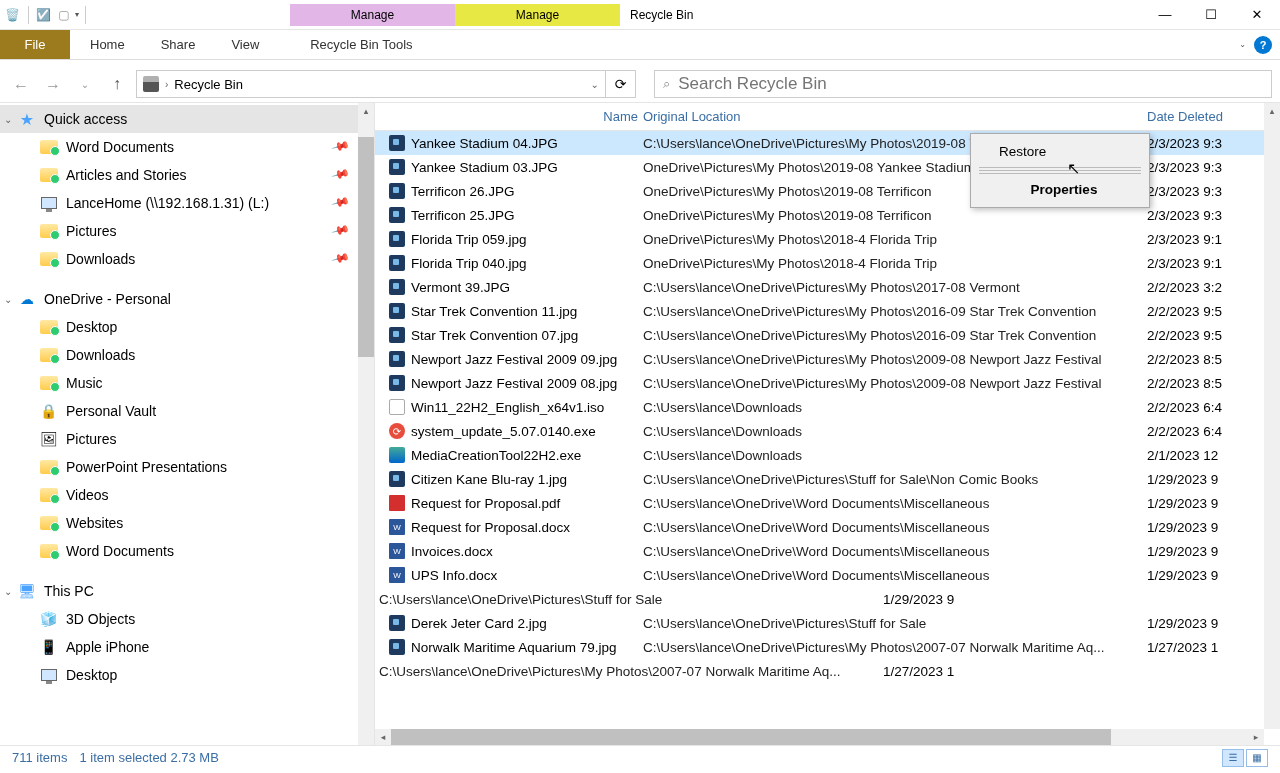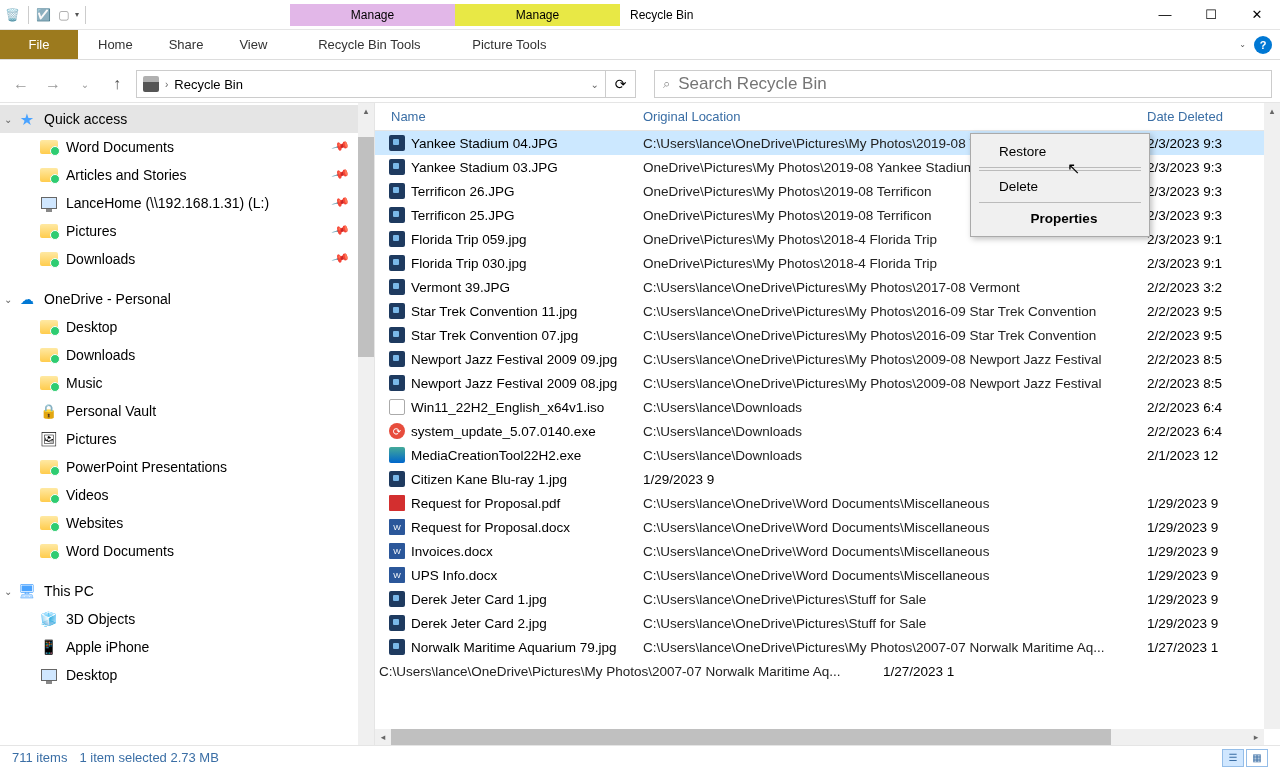--- a/index.html
+++ b/index.html
@@ -12,21 +12,21 @@
 .qat-chev { font-size: 8px; color: #555; }
 .ribbon-context { display: flex; margin-left: 200px; }
 .context-tab { width: 165px; height: 22px; display: flex; align-items: center; justify-content: center; font-size: 12px; margin-top: 0; }
 .context-purple { background: #e2b7e8; }
 .context-yellow { background: #e8e845; }
 .window-title { margin-left: 10px; font-size: 12px; }
 .window-controls { margin-left: auto; display: flex; }
 .window-btn { width: 46px; height: 30px; display: flex; align-items: center; justify-content: center; font-size: 13px; }
 
 .ribbon-tabs { height: 30px; display: flex; align-items: stretch; border-bottom: 1px solid #ddd; }
-.file-tab { width: 78px; background: #9c7a1e; color: #fff; display: flex; align-items: center; justify-content: center; font-size: 13px; margin-right: 2px; }
+.file-tab { width: 70px; background: #9c7a1e; color: #fff; display: flex; align-items: center; justify-content: center; font-size: 13px; margin-right: 2px; }
 .ribbon-tab { padding: 0 18px; display: flex; align-items: center; font-size: 13px; color: #333; }
 .ribbon-tab.context-bottom { width: 140px; justify-content: center; padding: 0; }
 .ribbon-right { margin-left: auto; display: flex; align-items: center; padding-right: 8px; gap: 8px; }
 .help-icon { width: 18px; height: 18px; border-radius: 50%; background: #0078d4; color: #fff; display: flex; align-items: center; justify-content: center; font-size: 11px; font-weight: bold; }
 
 .nav-bar { height: 36px; display: flex; align-items: center; padding: 4px 8px; gap: 6px; margin-top: 6px; }
 .nav-arrow { width: 26px; height: 26px; display: flex; align-items: center; justify-content: center; font-size: 16px; color: #999; }
 .nav-arrow.up { color: #555; }
 .address-bar { flex: 0 0 470px; height: 28px; border: 1px solid #ccc; display: flex; align-items: center; padding: 0 6px; gap: 6px; font-size: 13px; }
 .addr-icon { width: 16px; height: 16px; background: linear-gradient(#b0b0b0 40%, #555 40%); border-radius: 2px; }
@@ -53,21 +53,21 @@
 .star-icon { color: #4aa3ff; font-size: 16px; }
 .onedrive-icon { color: #0078d4; font-size: 14px; }
 .pc-icon { color: #4aa3ff; font-size: 14px; }
 .chev { position: absolute; left: 4px; font-size: 10px; color: #666; }
 .tree-item.root .chev { left: 4px; }
 .monitor-ico { width: 16px; height: 12px; border: 1px solid #666; background: #d0e7ff; position: relative; }
 .monitor-ico::after { content: ""; position: absolute; bottom: -4px; left: 4px; width: 6px; height: 3px; background: #888; }
 
 .file-pane { flex: 1; position: relative; overflow: hidden; }
 .columns-header { height: 28px; display: flex; align-items: center; border-bottom: 1px solid #e5e5e5; font-size: 13px; color: #3a6ea5; }
-.col-name { width: 264px; padding-left: 16px; border-right: 1px solid transparent; }
+.col-name { width: 264px; padding-left: 16px; border-right: 1px solid transparent; text-align: right; }
 .col-orig { width: 504px; padding-left: 4px; }
 .col-date { flex: 1; padding-left: 4px; }
 .file-list { overflow: hidden; }
 .file-row { height: 24px; display: flex; align-items: center; font-size: 13.5px; }
 .file-row.selected { background: #cce8ff; }
 .row-name { width: 264px; padding-left: 14px; display: flex; align-items: center; gap: 6px; white-space: nowrap; overflow: hidden; }
 .row-orig { width: 504px; padding-left: 4px; color: #222; white-space: nowrap; overflow: hidden; }
 .row-date { flex: 1; padding-left: 4px; white-space: nowrap; overflow: hidden; }
 .file-ico { width: 16px; height: 16px; flex-shrink: 0; display: flex; align-items: center; justify-content: center; font-size: 12px; }
 .ico-img { background: #1e3a5f; border-radius: 2px; position: relative; }
@@ -119,21 +119,20 @@
     <div class="window-btn">✕</div>
   </div>
 </div>
 
 <div class="ribbon-tabs">
   <div class="file-tab">File</div>
   <div class="ribbon-tab">Home</div>
   <div class="ribbon-tab">Share</div>
   <div class="ribbon-tab">View</div>
   <div class="ribbon-tab context-bottom" style="margin-left:14px">Recycle Bin Tools</div>
-  <div class="ribbon-tab context-bottom">Picture Tools</div>
   <div class="ribbon-right">
     <span class="qat-chev">⌄</span>
     <div class="help-icon">?</div>
   </div>
 </div>
 
 <div class="nav-bar">
   <div class="nav-arrow">←</div>
   <div class="nav-arrow">→</div>
   <div class="nav-arrow" style="font-size:10px">⌄</div>
@@ -325,21 +324,21 @@
           <div class="row-name">
             <div class="file-ico ico-img"></div>
             <span>Florida Trip 059.jpg</span>
           </div>
           <div class="row-orig">OneDrive\Pictures\My Photos\2018-4 Florida Trip</div>
           <div class="row-date">2/3/2023 9:1</div>
         </div>
         <div class="file-row">
           <div class="row-name">
             <div class="file-ico ico-img"></div>
-            <span>Florida Trip 030.jpg</span>
+            <span>Florida Trip 040.jpg</span>
           </div>
           <div class="row-orig">OneDrive\Pictures\My Photos\2018-4 Florida Trip</div>
           <div class="row-date">2/3/2023 9:1</div>
         </div>
         <div class="file-row">
           <div class="row-name">
             <div class="file-ico ico-img"></div>
             <span>Vermont 39.JPG</span>
           </div>
           <div class="row-orig">C:\Users\lance\OneDrive\Pictures\My Photos\2017-08 Vermont</div>
@@ -399,20 +398,21 @@
             <span>MediaCreationTool22H2.exe</span>
           </div>
           <div class="row-orig">C:\Users\lance\Downloads</div>
           <div class="row-date">2/1/2023 12</div>
         </div>
         <div class="file-row">
           <div class="row-name">
             <div class="file-ico ico-img"></div>
             <span>Citizen Kane Blu-ray 1.jpg</span>
           </div>
+          <div class="row-orig">C:\Users\lance\OneDrive\Pictures\Stuff for Sale\Non Comic Books</div>
           <div class="row-date">1/29/2023 9</div>
         </div>
         <div class="file-row">
           <div class="row-name">
             <div class="file-ico ico-pdf"></div>
             <span>Request for Proposal.pdf</span>
           </div>
           <div class="row-orig">C:\Users\lance\OneDrive\Word Documents\Miscellaneous</div>
           <div class="row-date">1/29/2023 9</div>
         </div>
@@ -434,24 +434,20 @@
         </div>
         <div class="file-row">
           <div class="row-name">
             <div class="file-ico ico-doc">W</div>
             <span>UPS Info.docx</span>
           </div>
           <div class="row-orig">C:\Users\lance\OneDrive\Word Documents\Miscellaneous</div>
           <div class="row-date">1/29/2023 9</div>
         </div>
         <div class="file-row">
-          <div class="row-name">
-            <div class="file-ico ico-img"></div>
-            <span>Derek Jeter Card 1.jpg</span>
-          </div>
           <div class="row-orig">C:\Users\lance\OneDrive\Pictures\Stuff for Sale</div>
           <div class="row-date">1/29/2023 9</div>
         </div>
         <div class="file-row">
           <div class="row-name">
             <div class="file-ico ico-img"></div>
             <span>Derek Jeter Card 2.jpg</span>
           </div>
           <div class="row-orig">C:\Users\lance\OneDrive\Pictures\Stuff for Sale</div>
           <div class="row-date">1/29/2023 9</div>
@@ -467,21 +463,20 @@
         <div class="file-row">
           <div class="row-orig">C:\Users\lance\OneDrive\Pictures\My Photos\2007-07 Norwalk Maritime Aq...</div>
           <div class="row-date">1/27/2023 1</div>
         </div>
       </div>
 
     <div class="context-menu" id="ctx" style="left:595px; top:30px; width:180px;">
         <div class="ctx-item">Restore</div>
         <div class="ctx-sep"></div>
         <div class="ctx-sep"></div>
-        <div class="ctx-item">Delete</div>
         <div class="ctx-sep"></div>
         <div class="ctx-item ctx-bold">Properties</div>
       </div>
     <div class="cursor" style="left:692px; top:56px;">↖</div>
 
     <div class="hscroll">
       <div class="hscroll-arrow">◂</div>
       <div class="hscroll-track">
           <div class="hscroll-thumb"></div>
         </div>

